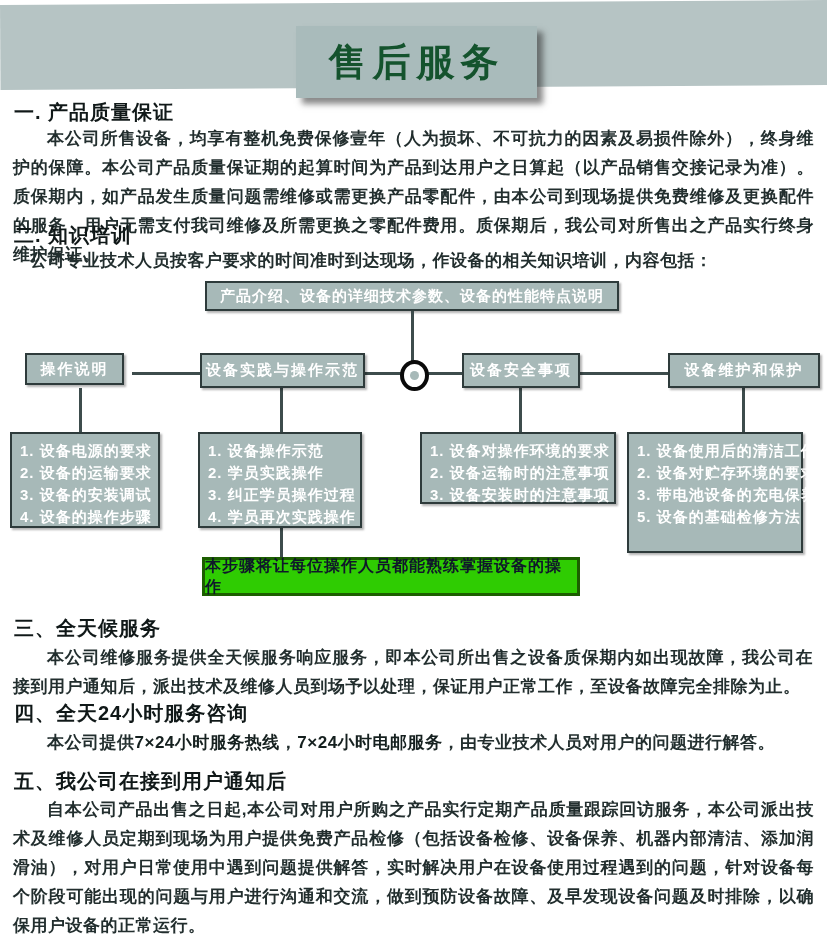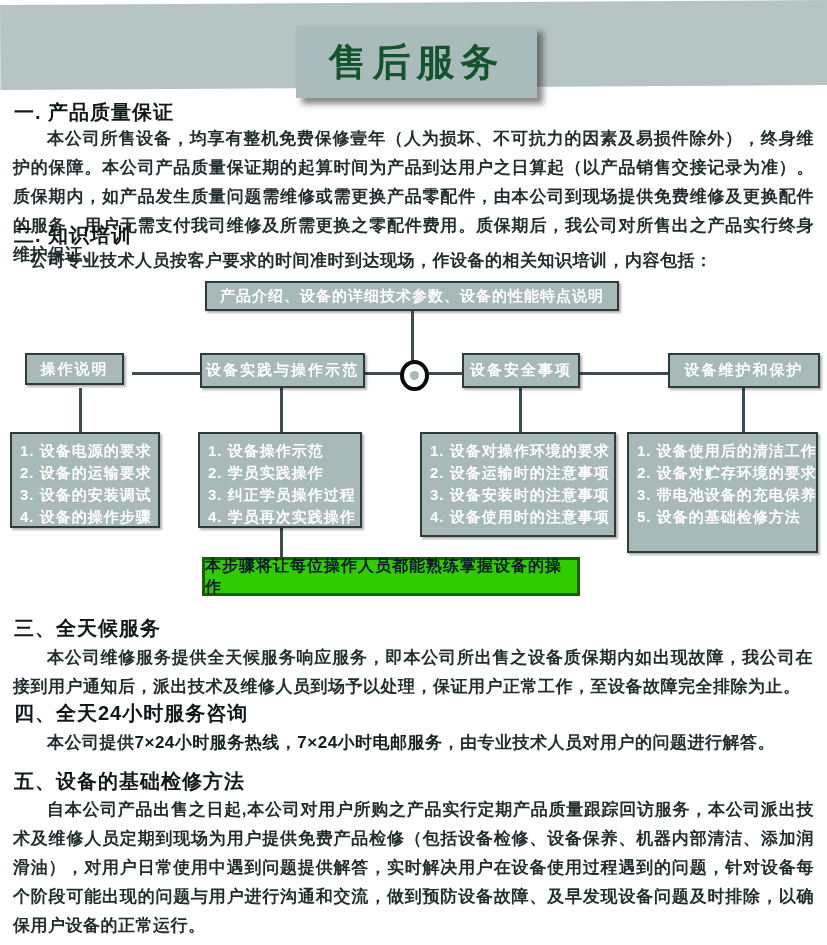--- a/index.html
+++ b/index.html
@@ -81,40 +81,40 @@
         <div class="detail-line">2. 设备的运输要求</div>
         <div class="detail-line">3. 设备的安装调试</div>
         <div class="detail-line">4. 设备的操作步骤</div>
       </div>
     <div class="fbox detail" style="left:198px;top:432px;width:164px;height:96px;">
         <div class="detail-line">1. 设备操作示范</div>
         <div class="detail-line">2. 学员实践操作</div>
         <div class="detail-line">3. 纠正学员操作过程</div>
         <div class="detail-line">4. 学员再次实践操作</div>
       </div>
-    <div class="fbox detail" style="left:420px;top:432px;width:196px;height:105px;">
+    <div class="fbox detail" style="left:420px;top:432px;width:196px;height:72px;">
         <div class="detail-line">1. 设备对操作环境的要求</div>
         <div class="detail-line">2. 设备运输时的注意事项</div>
         <div class="detail-line">3. 设备安装时的注意事项</div>
         <div class="detail-line">4. 设备使用时的注意事项</div>
       </div>
-    <div class="fbox detail" style="left:627px;top:432px;width:191px;height:121px;">
+    <div class="fbox detail" style="left:627px;top:432px;width:176px;height:121px;">
         <div class="detail-line">1. 设备使用后的清洁工作</div>
         <div class="detail-line">2. 设备对贮存环境的要求</div>
         <div class="detail-line">3. 带电池设备的充电保养</div>
         <div class="detail-line">5. 设备的基础检修方法</div>
       </div>
 
     <div class="fbox center-text result" style="left:158px;top:557px;width:378px;height:39px;">本步骤将让每位操作人员都能熟练掌握设备的操作</div>
   </div>
 
   <div class="heading" style="left:14px;top:615px;">三、全天候服务</div>
   <div class="para" style="left:13px;top:643px;width:800px;">本公司维修服务提供全天候服务响应服务，即本公司所出售之设备质保期内如出现故障，我公司在接到用户通知后，派出技术及维修人员到场予以处理，保证用户正常工作，至设备故障完全排除为止。</div>
 
   <div class="heading" style="left:14px;top:700px;">四、全天24小时服务咨询</div>
   <div class="para" style="left:13px;top:728px;width:800px;">
     <span>本公司提供</span><span class="bold-seg">7×24小时服务热线</span><span>，</span><span class="bold-seg">7×24小时电邮服务</span><span>，由专业技术人员对用户的问题进行解答。</span>
   </div>
 
-  <div class="heading" style="left:14px;top:768px;">五、设备的基础检修方法</div>
+  <div class="heading" style="left:14px;top:768px;">五、我公司在接到用户通知后</div>
   <div class="para" style="left:13px;top:795px;width:801px;">自本公司产品出售之日起,本公司对用户所购之产品实行定期产品质量跟踪回访服务，本公司派出技术及维修人员定期到现场为用户提供免费产品检修（包括设备检修、设备保养、机器内部清洁、添加润滑油），对用户日常使用中遇到问题提供解答，实时解决用户在设备使用过程遇到的问题，针对设备每个阶段可能出现的问题与用户进行沟通和交流，做到预防设备故障、及早发现设备问题及时排除，以确保用户设备的正常运行。</div>
 
 </div>
 
 </body></html>

